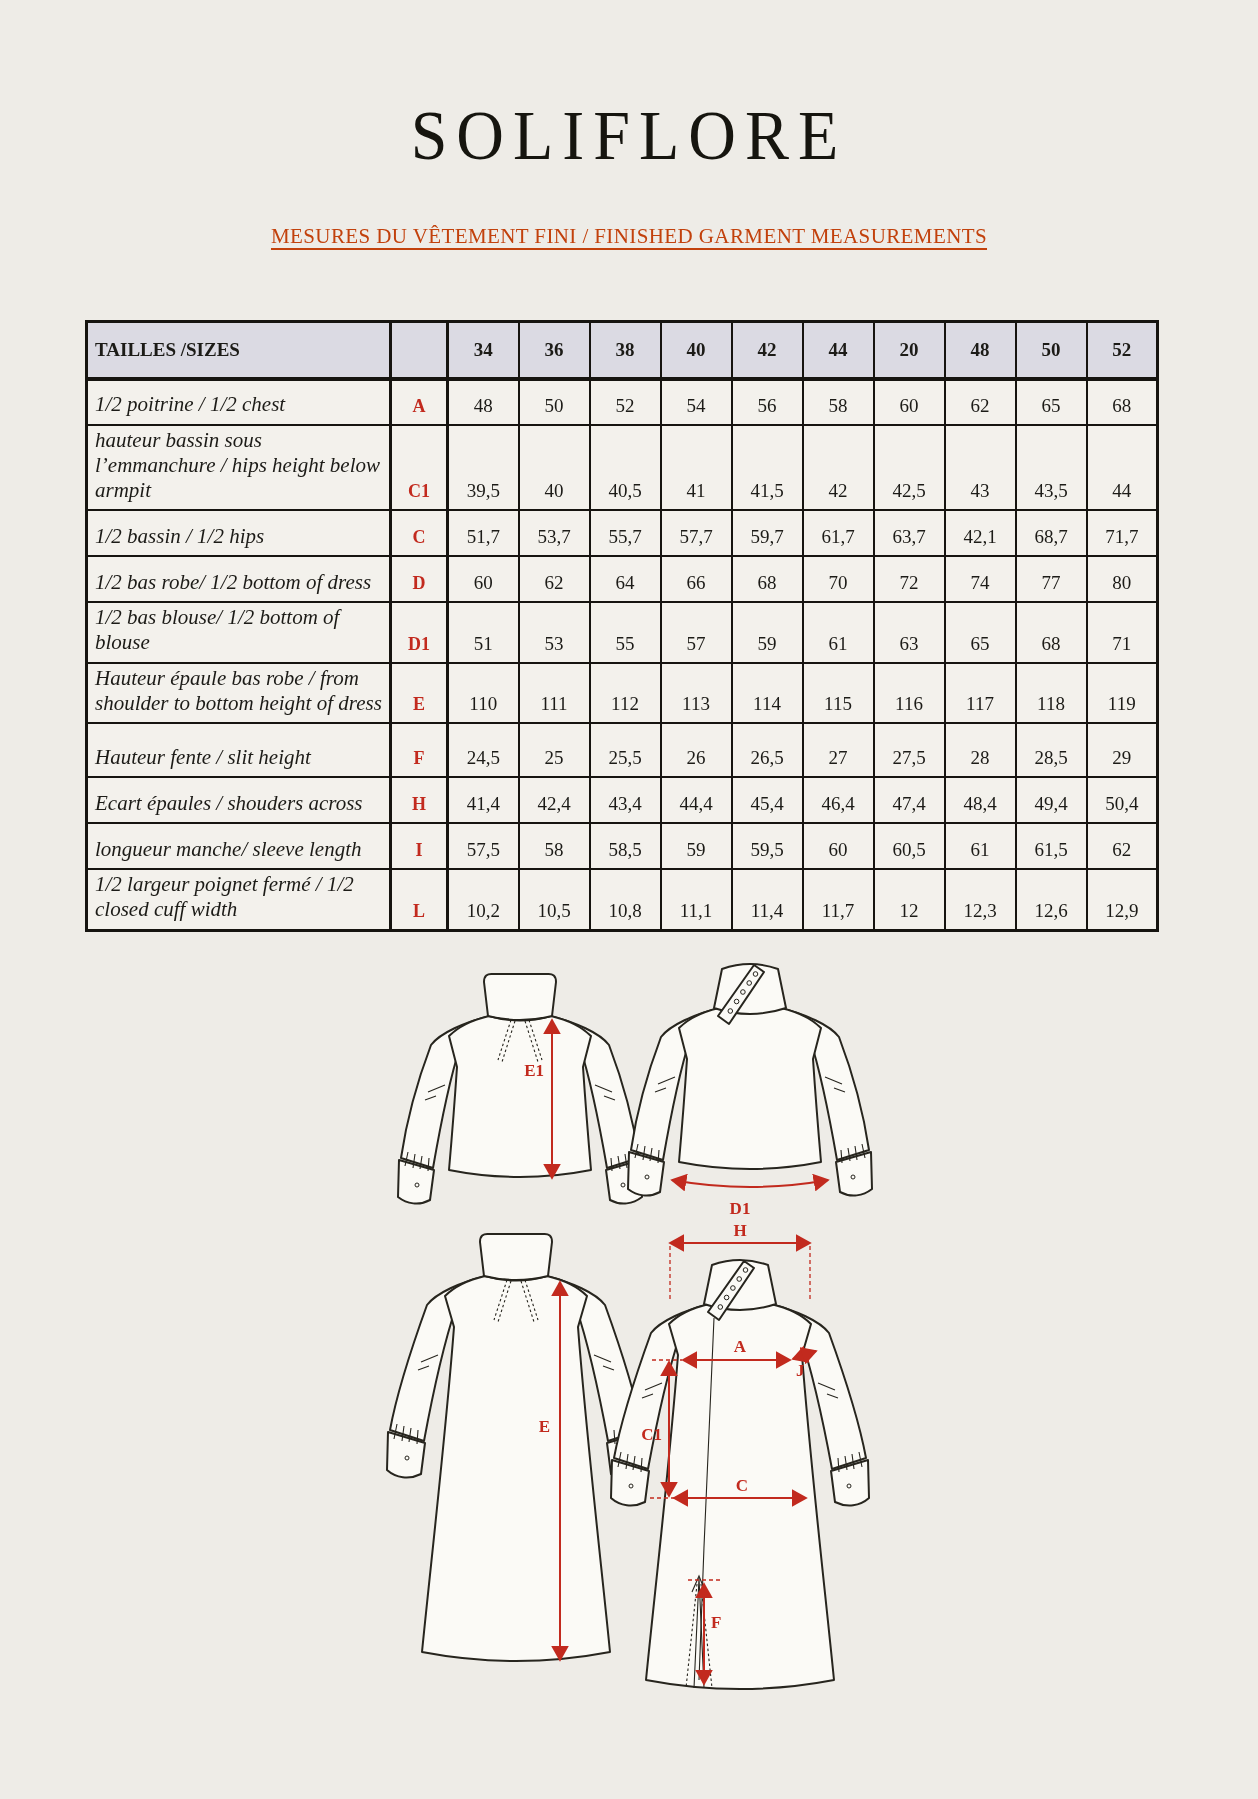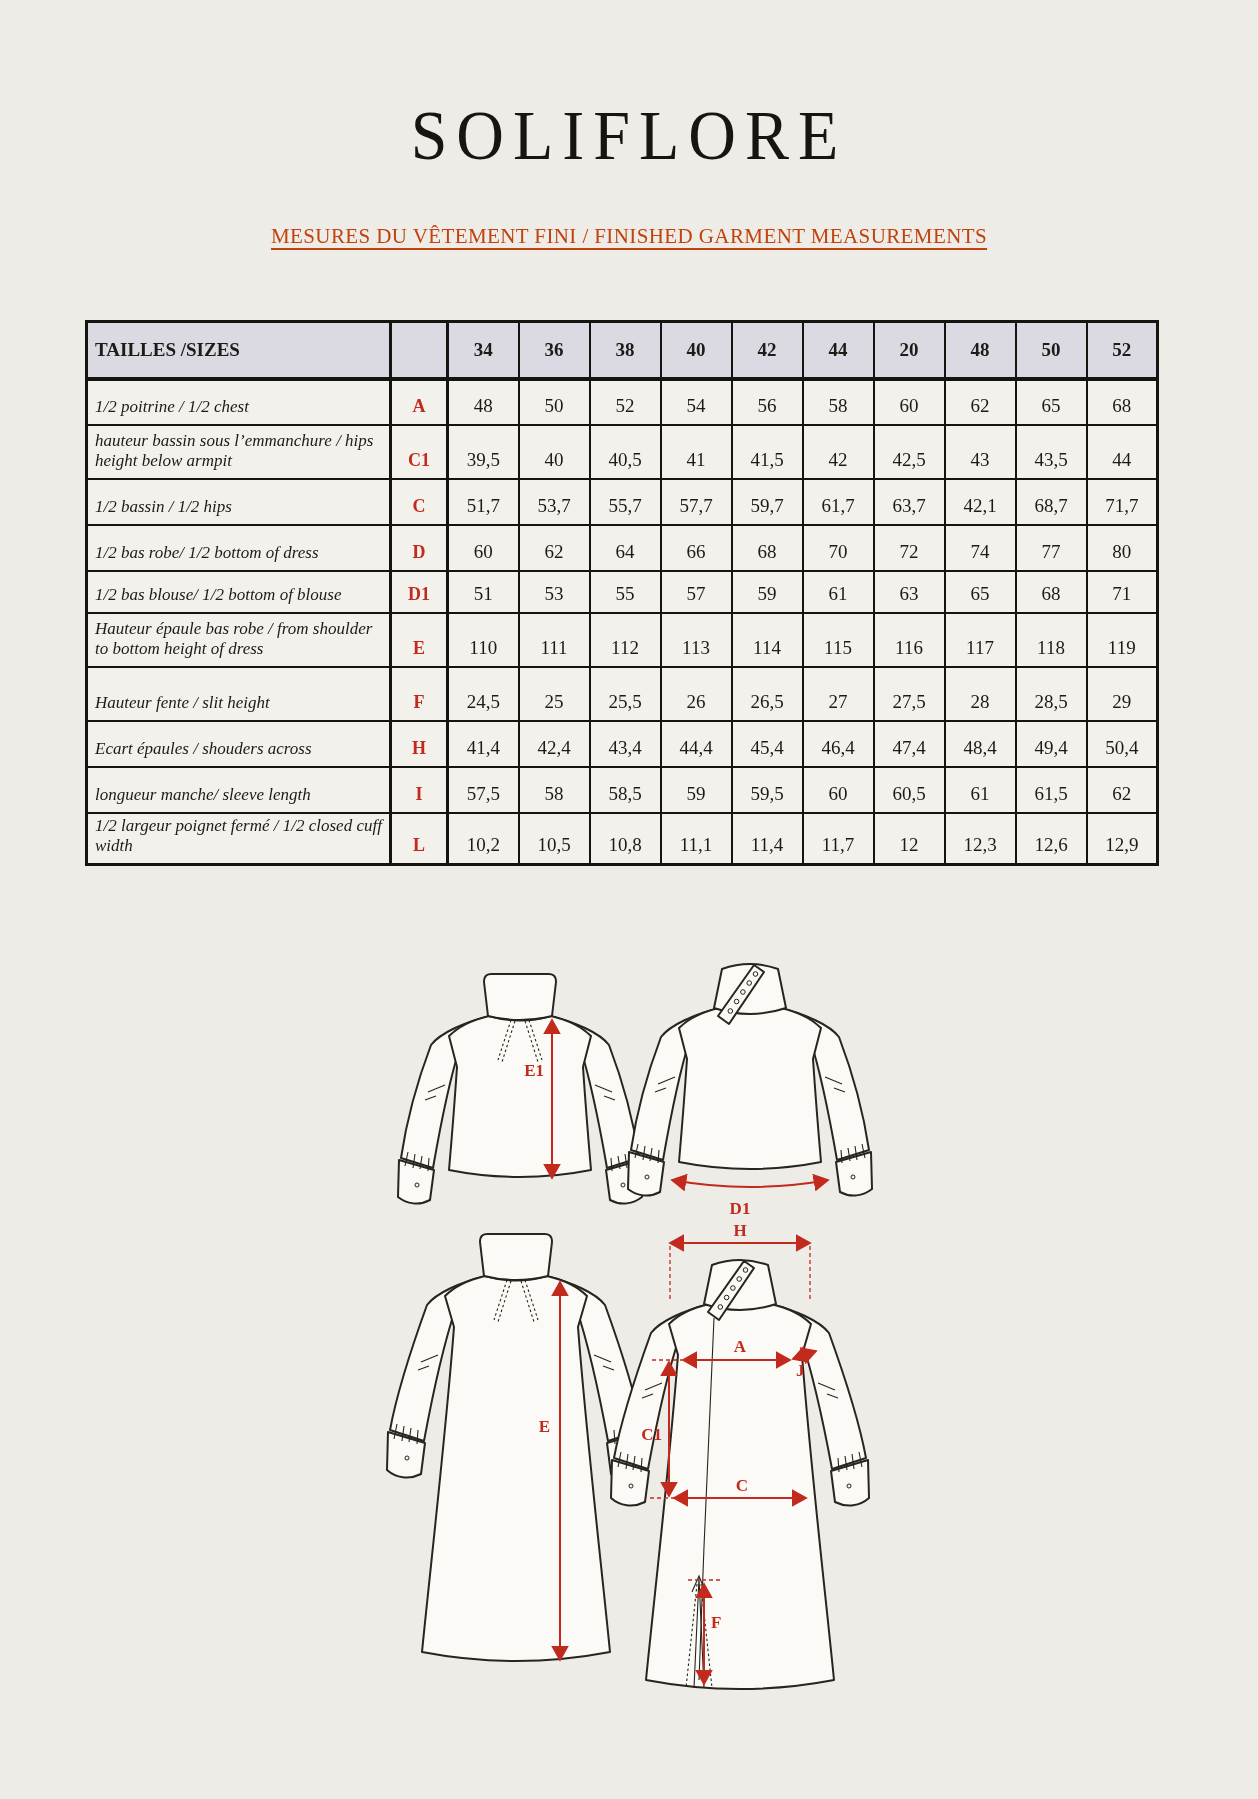--- a/index.html
+++ b/index.html
@@ -29,21 +29,21 @@
     background:#f3f1ec;border:3px solid #161410;margin-top:8px;
   }
   .size-table th,.size-table td{border:2px solid #161410;overflow:hidden;}
   .size-table thead th{
     background:#dbdae3;font-size:19px;font-weight:bold;
     border-bottom:4px solid #161410;height:52px;vertical-align:middle;
   }
   .size-table thead th.lab-h{text-align:left;padding-left:7px;border-right:3px solid #161410;}
   .size-table thead th.code-h{border-right:3px solid #161410;}
   .size-table td.lbl{
-    font-style:italic;font-size:17px;line-height:1.18;
+    font-style:italic;font-size:21px;line-height:1.18;
     padding:2px 3px 7px 7px;vertical-align:bottom;border-right:3px solid #161410;
   }
   .size-table td.code{
     color:#c22a1e;font-weight:bold;font-size:18px;text-align:center;
     vertical-align:bottom;padding-bottom:7px;border-right:3px solid #161410;
   }
   .size-table td.val{
     text-align:center;font-size:19px;vertical-align:bottom;padding-bottom:7px;
   }
   .size-table tbody tr{height:46px;}

